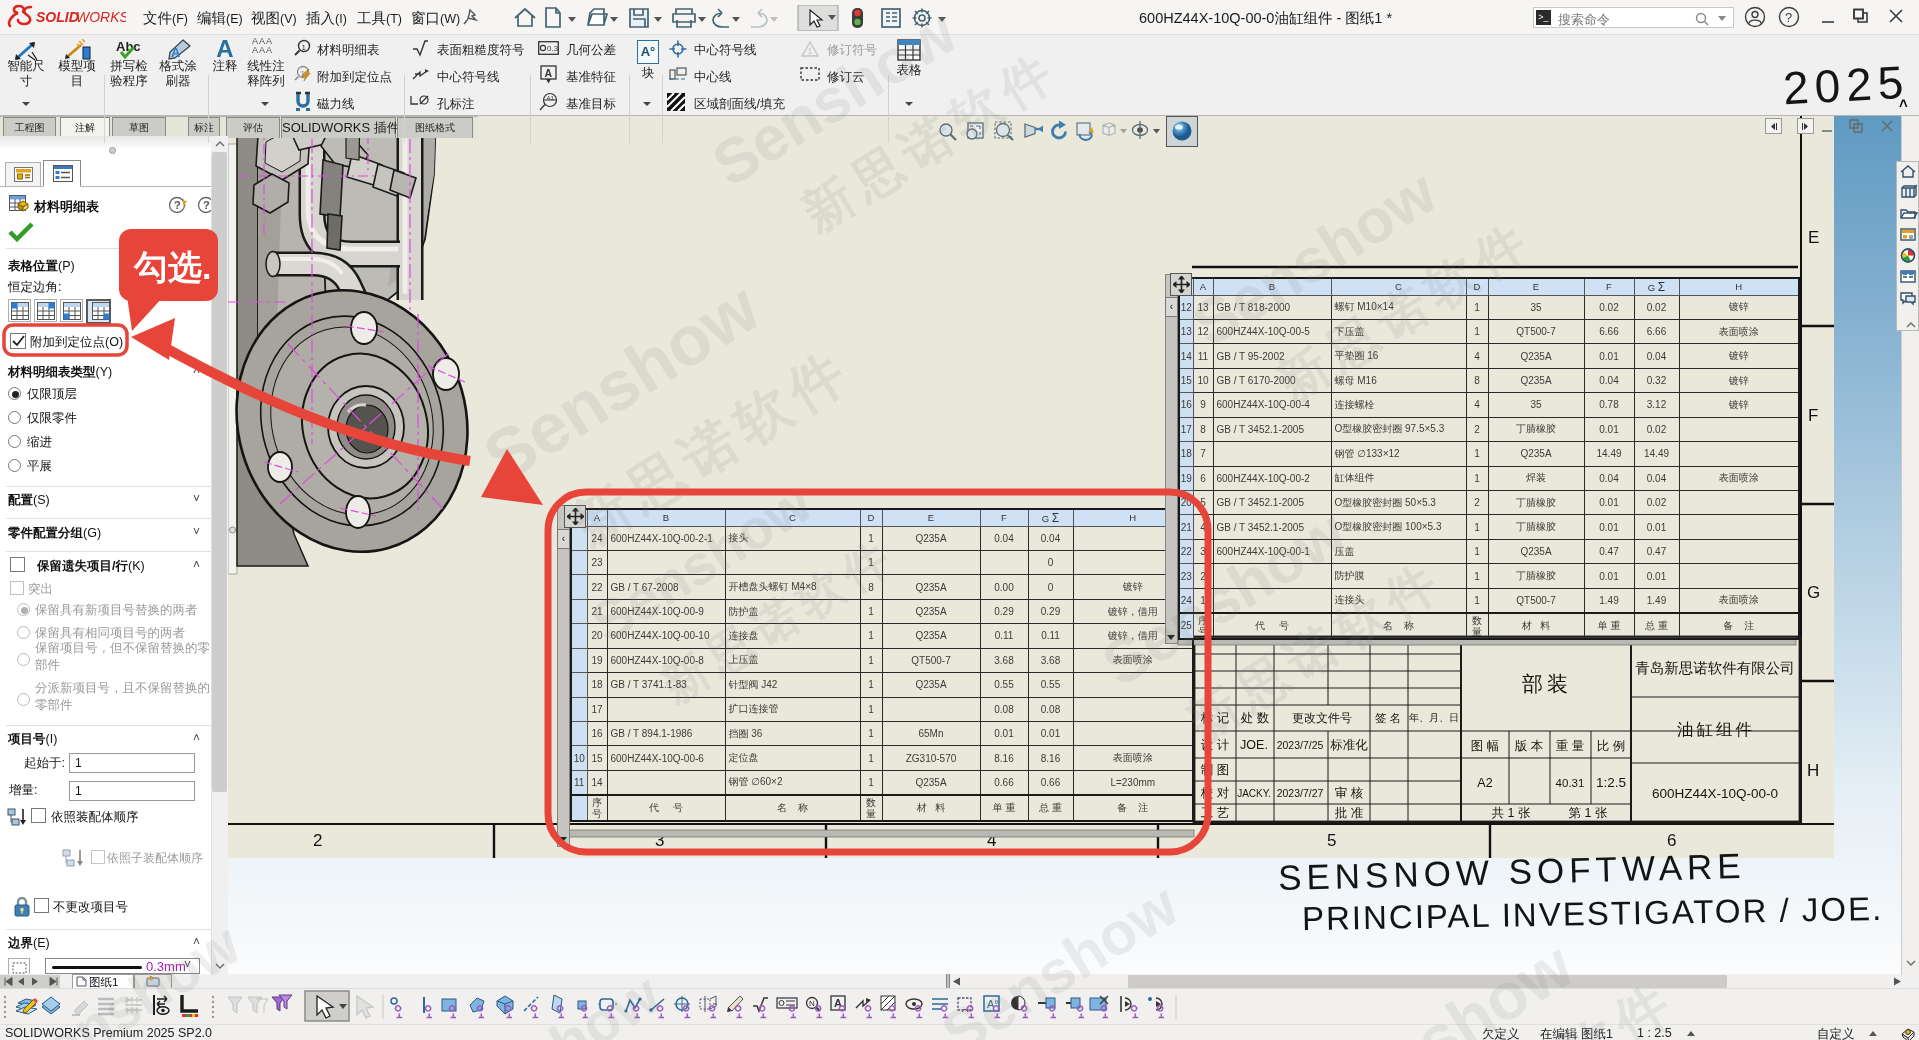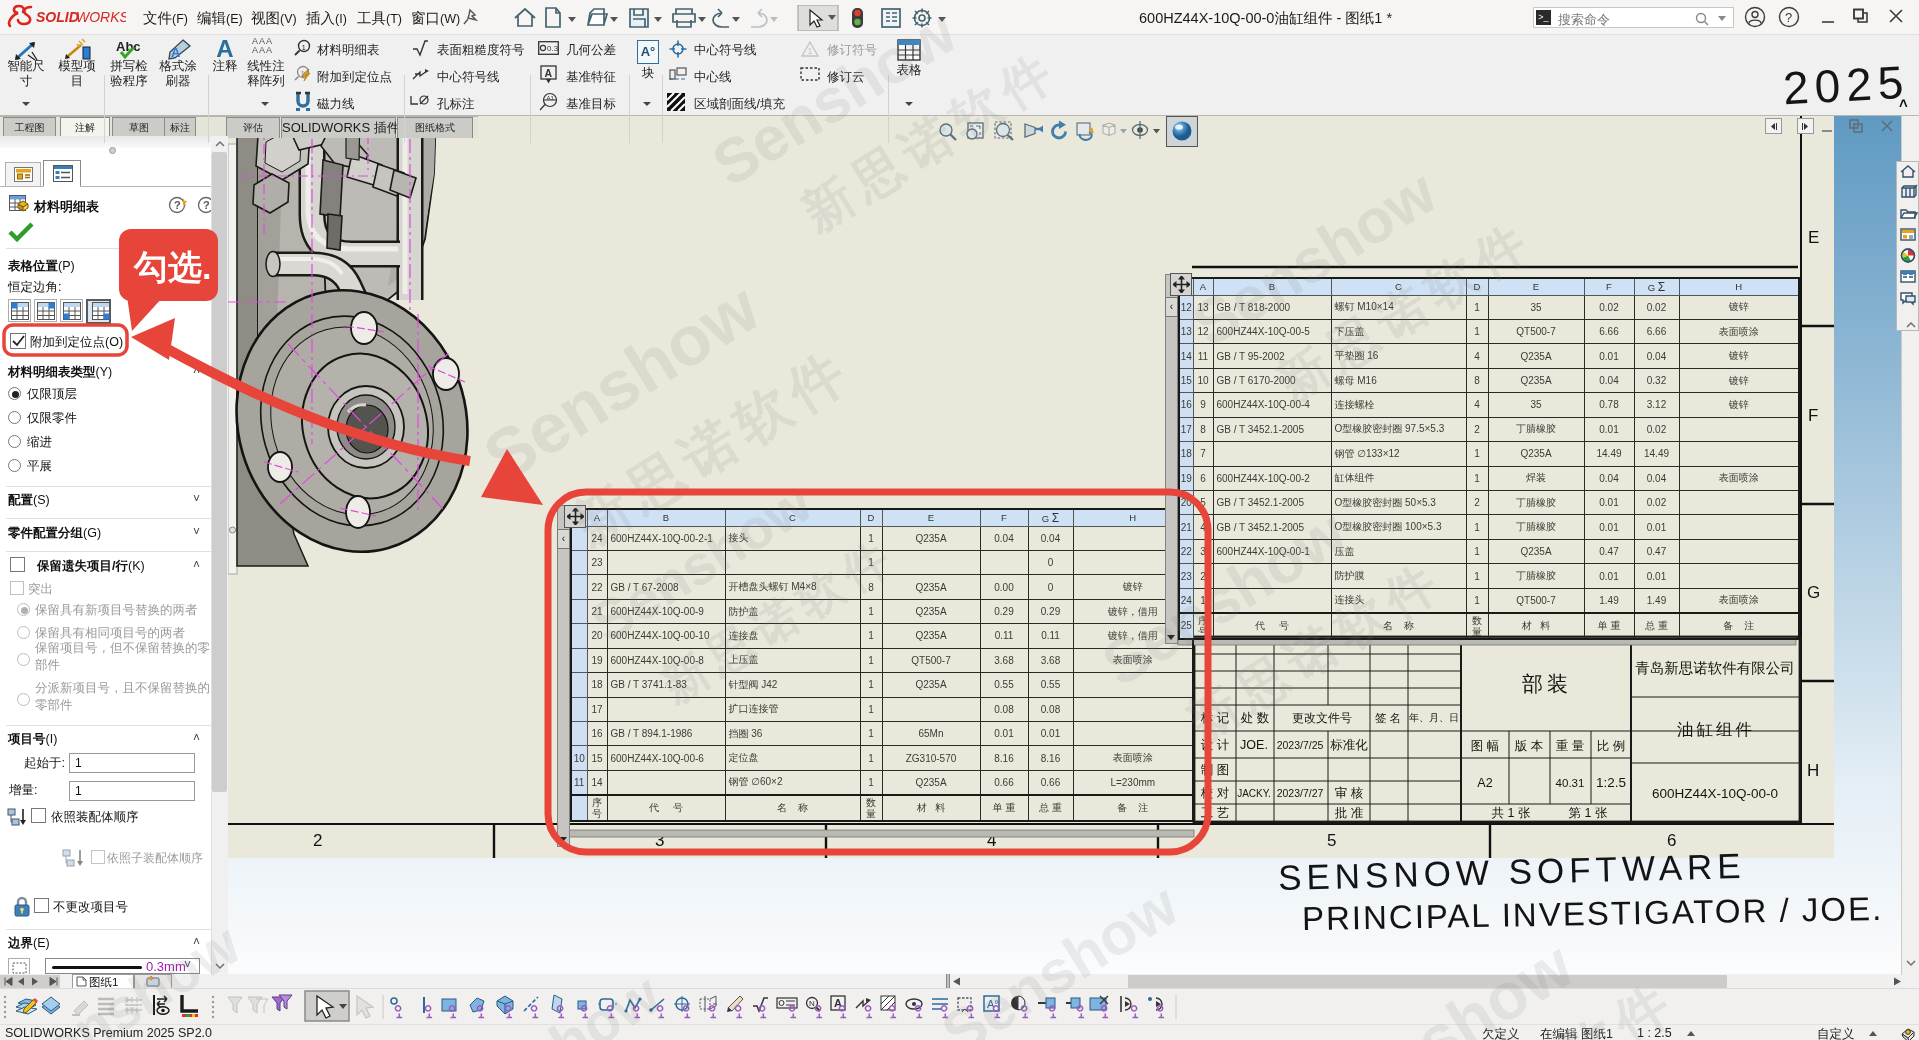--- a/index.html
+++ b/index.html
@@ -745,21 +745,21 @@
       <path d="M52,390 L222,238" stroke-dasharray="16 5 4 5"></path>
       <path d="M118,212 L156,218 M200,252 L237,268 M112,394 L148,402 M36,348 L70,358" stroke-dasharray="8 3"></path>
       <path d="M10,62 H150 M36,10 V120 M140,0 V60" stroke-dasharray="10 4 2 4"></path>
     </g>
   </svg>
 </div>
 <div class="abs" id="band">
   <div class="abs rtab" style="left:3px;width:53px">工程图</div>
   <div class="abs rtab act" style="left:60px;width:50px">注解</div>
   <div class="abs rtab" style="left:112px;width:54px">草图</div>
-  <div class="abs rtab" style="left:164px;width:32px">标注</div>
+  <div class="abs rtab" style="left:188px;width:32px">标注</div>
   <div class="abs rtab" style="left:226px;width:54px">评估</div>
   <div class="abs rtab" style="left:281px;width:115px;white-space:nowrap;font-size:13px">SOLIDWORKS 插件</div>
   <div class="abs rtab" style="left:397px;width:76px">图纸格式</div>
 </div>
 <svg class="abs" style="left:937px;top:119px" width="228" height="28" viewBox="0 0 228 28">
   <g stroke="#5a6e78" stroke-width="1.3" fill="#dce4e8">
     <circle cx="9" cy="11" r="6"></circle>
         <path d="M13.5,15.5 L19,21" stroke-width="2.2"></path>
     <rect x="31" y="4" width="15" height="15" fill="#eceeee"></rect>
         <circle cx="35" cy="15" r="5" fill="#dce4e8"></circle>

